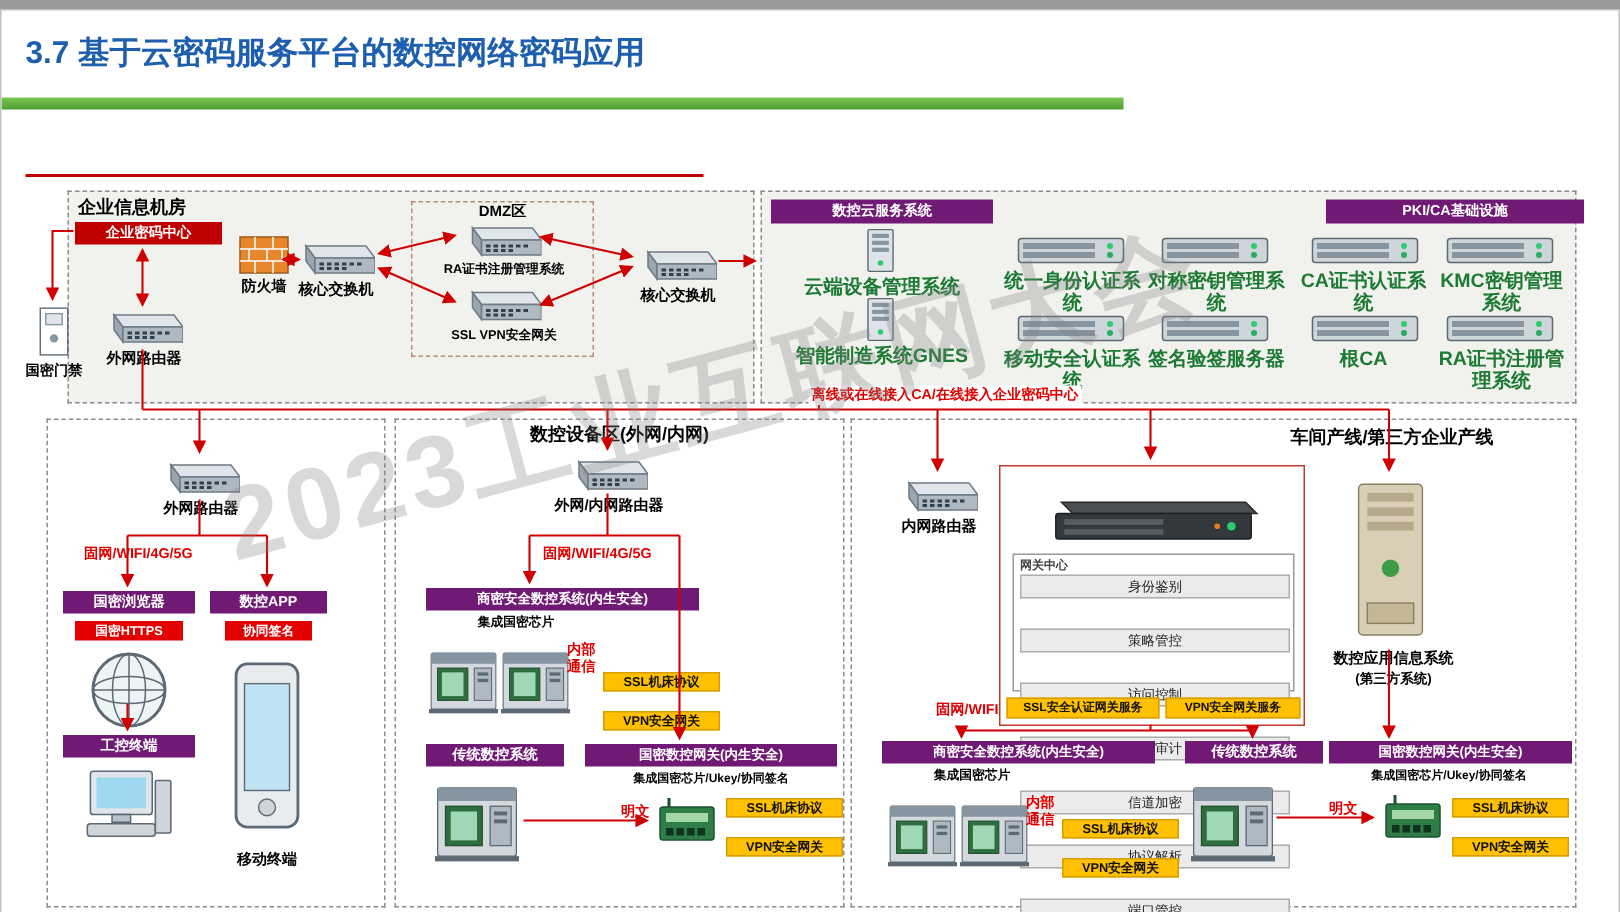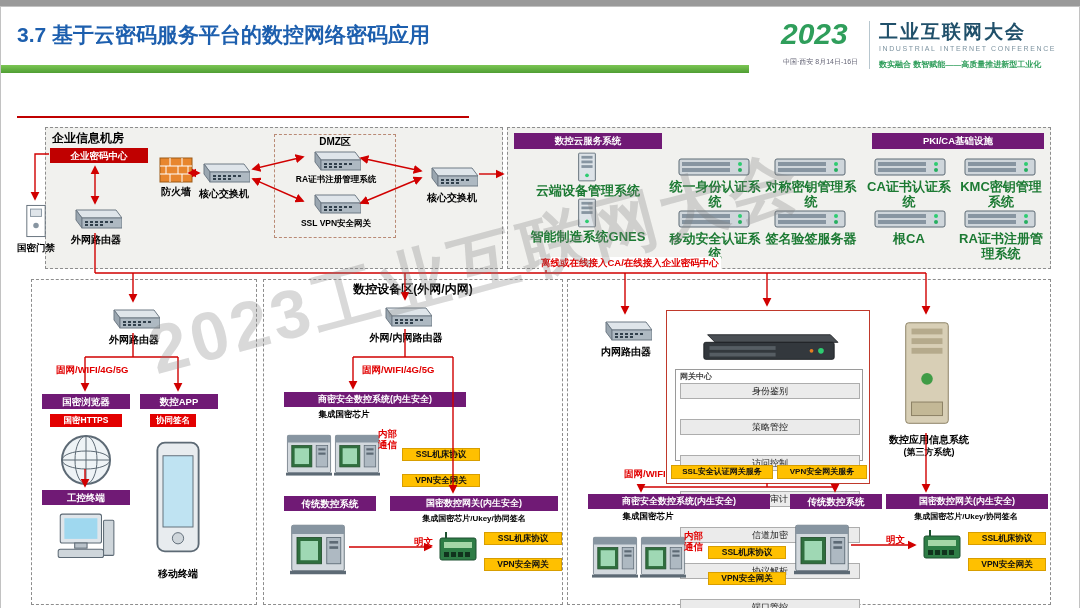--- a/index.html
+++ b/index.html
@@ -135,28 +135,20 @@
       <symbol id="sym-door" viewBox="0 0 24 38">
         <rect x="2" y="2" width="20" height="34" fill="#fff" stroke="#5d6a75"></rect>
         <rect x="6" y="6" width="12" height="8" fill="#dfe5ea" stroke="#8795a1"></rect>
         <circle cx="12" cy="24" r="3" fill="#8795a1"></circle>
       </symbol>
     </defs>
   </svg>
 
   <div class="a" style="left:16px;top:14px;font-size:21px;font-weight:bold;color:#1d5fae">3.7 基于云密码服务平台的数控网络密码应用</div>
   <div class="a" style="left:0;top:58px;width:748px;height:8px;background:linear-gradient(#7cc654,#4f9e33)"></div>
-  <div class="a" style="left:780px;top:10px;width:296px;height:70px">
-    <div class="a" style="left:0;top:0;font-size:30px;font-weight:bold;font-style:italic;color:#2f9e5b">2023</div>
-    <div class="a" style="left:2px;top:40px;font-size:7px;color:#667">中国·西安 8月14日-16日</div>
-    <div class="a" style="left:88px;top:4px;width:1px;height:48px;background:#b7c6ce"></div>
-    <div class="a" style="left:98px;top:2px;font-size:19px;font-weight:bold;color:#20506a;letter-spacing:2px">工业互联网大会</div>
-    <div class="a" style="left:98px;top:28px;font-size:7px;color:#7d93a0;letter-spacing:1.6px">INDUSTRIAL INTERNET CONFERENCE</div>
-    <div class="a" style="left:98px;top:42px;font-size:8px;color:#2f9e5b;font-weight:bold">数实融合 数智赋能——高质量推进新型工业化</div>
-  </div>
   <div class="a" style="left:16px;top:109px;width:452px;height:2px;background:#c00000"></div>
 
   <div class="panel" style="left:44px;top:120px;width:458px;height:142px">
     <div class="a" style="left:6px;top:2px;font-size:12px;font-weight:bold">企业信息机房</div>
     <div class="hdr-red" style="left:4px;top:20px;width:98px;height:15px;background:#c00000">企业密码中心</div>
     <div class="icon" style="left:112px;top:26px"><svg viewBox="0 0 36 30" width="36" height="30">
           <use href="#sym-firewall"></use>
         </svg></div>
     <div class="lbl" style="left:100px;top:58px;width:60px">防火墙</div>
     <div class="icon" style="left:152px;top:32px"><svg viewBox="0 0 52 26" width="52" height="26">
@@ -211,21 +203,21 @@
     <div class="green-lbl" style="left:254px;top:52px;width:98px">对称密钥管理系统</div>
     <div class="icon" style="left:170px;top:80px"><svg viewBox="0 0 72 22" width="72" height="22">
           <use href="#sym-rack"></use>
         </svg></div>
     <div class="green-lbl" style="left:158px;top:104px;width:98px">移动安全认证系统</div>
     <div class="icon" style="left:266px;top:80px"><svg viewBox="0 0 72 22" width="72" height="22">
           <use href="#sym-rack"></use>
         </svg></div>
     <div class="green-lbl" style="left:254px;top:104px;width:98px">签名验签服务器</div>
 
-    <div class="hdr-red" style="left:364px;top:5px;width:172px;height:16px">PKI/CA基础设施</div>
+    <div class="hdr-red" style="left:376px;top:5px;width:172px;height:16px">PKI/CA基础设施</div>
     <div class="icon" style="left:366px;top:28px"><svg viewBox="0 0 72 22" width="72" height="22">
           <use href="#sym-rack"></use>
         </svg></div>
     <div class="green-lbl" style="left:354px;top:52px;width:94px">CA证书认证系统</div>
     <div class="icon" style="left:456px;top:28px"><svg viewBox="0 0 72 22" width="72" height="22">
           <use href="#sym-rack"></use>
         </svg></div>
     <div class="green-lbl" style="left:446px;top:52px;width:94px">KMC密钥管理系统</div>
     <div class="icon" style="left:366px;top:80px"><svg viewBox="0 0 72 22" width="72" height="22">
           <use href="#sym-rack"></use>
@@ -244,21 +236,21 @@
           <use href="#sym-switch"></use>
         </svg></div>
     <div class="lbl" style="left:60px;top:54px;width:84px">外网路由器</div>
     <div class="red-text" style="left:24px;top:84px">固网/WIFI/4G/5G</div>
     <div class="hdr-red" style="left:10px;top:114px;width:88px;height:15px">国密浏览器</div>
     <div class="pill-red" style="left:18px;top:134px;width:72px;height:13px">国密HTTPS</div>
     <div class="icon" style="left:26px;top:152px"><svg viewBox="0 0 56 56" width="56" height="56">
           <use href="#sym-globe"></use>
         </svg></div>
     <div class="hdr-red" style="left:108px;top:114px;width:78px;height:15px">数控APP</div>
-    <div class="pill-red" style="left:118px;top:134px;width:46px;height:13px">协同签名</div>
+    <div class="pill-red" style="left:118px;top:134px;width:58px;height:13px">协同签名</div>
     <div class="icon" style="left:116px;top:152px"><svg viewBox="0 0 64 120" width="60" height="130">
           <use href="#sym-phone"></use>
         </svg></div>
     <div class="lbl" style="left:106px;top:288px;width:80px">移动终端</div>
     <div class="hdr-red" style="left:10px;top:210px;width:88px;height:15px">工控终端</div>
     <div class="icon" style="left:20px;top:232px"><svg viewBox="0 0 64 60" width="66" height="62">
           <use href="#sym-pc"></use>
         </svg></div>
   </div>
 
@@ -288,20 +280,21 @@
     <div class="lbl-sm" style="left:122px;top:234px;width:176px;font-size:8px">集成国密芯片/Ukey/协同签名</div>
     <div class="red-text" style="left:150px;top:256px">明文</div>
     <div class="icon" style="left:172px;top:250px"><svg viewBox="0 0 44 36" width="44" height="36">
           <use href="#sym-gateway"></use>
         </svg></div>
     <div class="pill-yellow" style="left:220px;top:252px;width:78px;height:13px">SSL机床协议</div>
     <div class="pill-yellow" style="left:220px;top:278px;width:78px;height:13px">VPN安全网关</div>
   </div>
 
   <div class="zone" style="left:566px;top:272px;width:484px;height:326px">
+    <div class="zone-title" style="left:240px;top:5px;width:240px">车间产线/第三方企业产线</div>
     <div class="icon" style="left:32px;top:38px"><svg viewBox="0 0 52 26" width="52" height="26">
           <use href="#sym-switch"></use>
         </svg></div>
     <div class="lbl" style="left:18px;top:66px;width:80px">内网路由器</div>
 
     <div class="a" style="left:98px;top:30px;width:204px;height:174px;border:1px solid #c0392b;background:#fff">
       <div class="icon" style="left:26px;top:20px"><svg viewBox="0 0 150 36" width="152" height="34">
             <use href="#sym-edge"></use>
           </svg></div>
       <div class="a" style="left:8px;top:58px;width:188px;height:92px;border:1px solid #9a9a9a;background:#fff">

